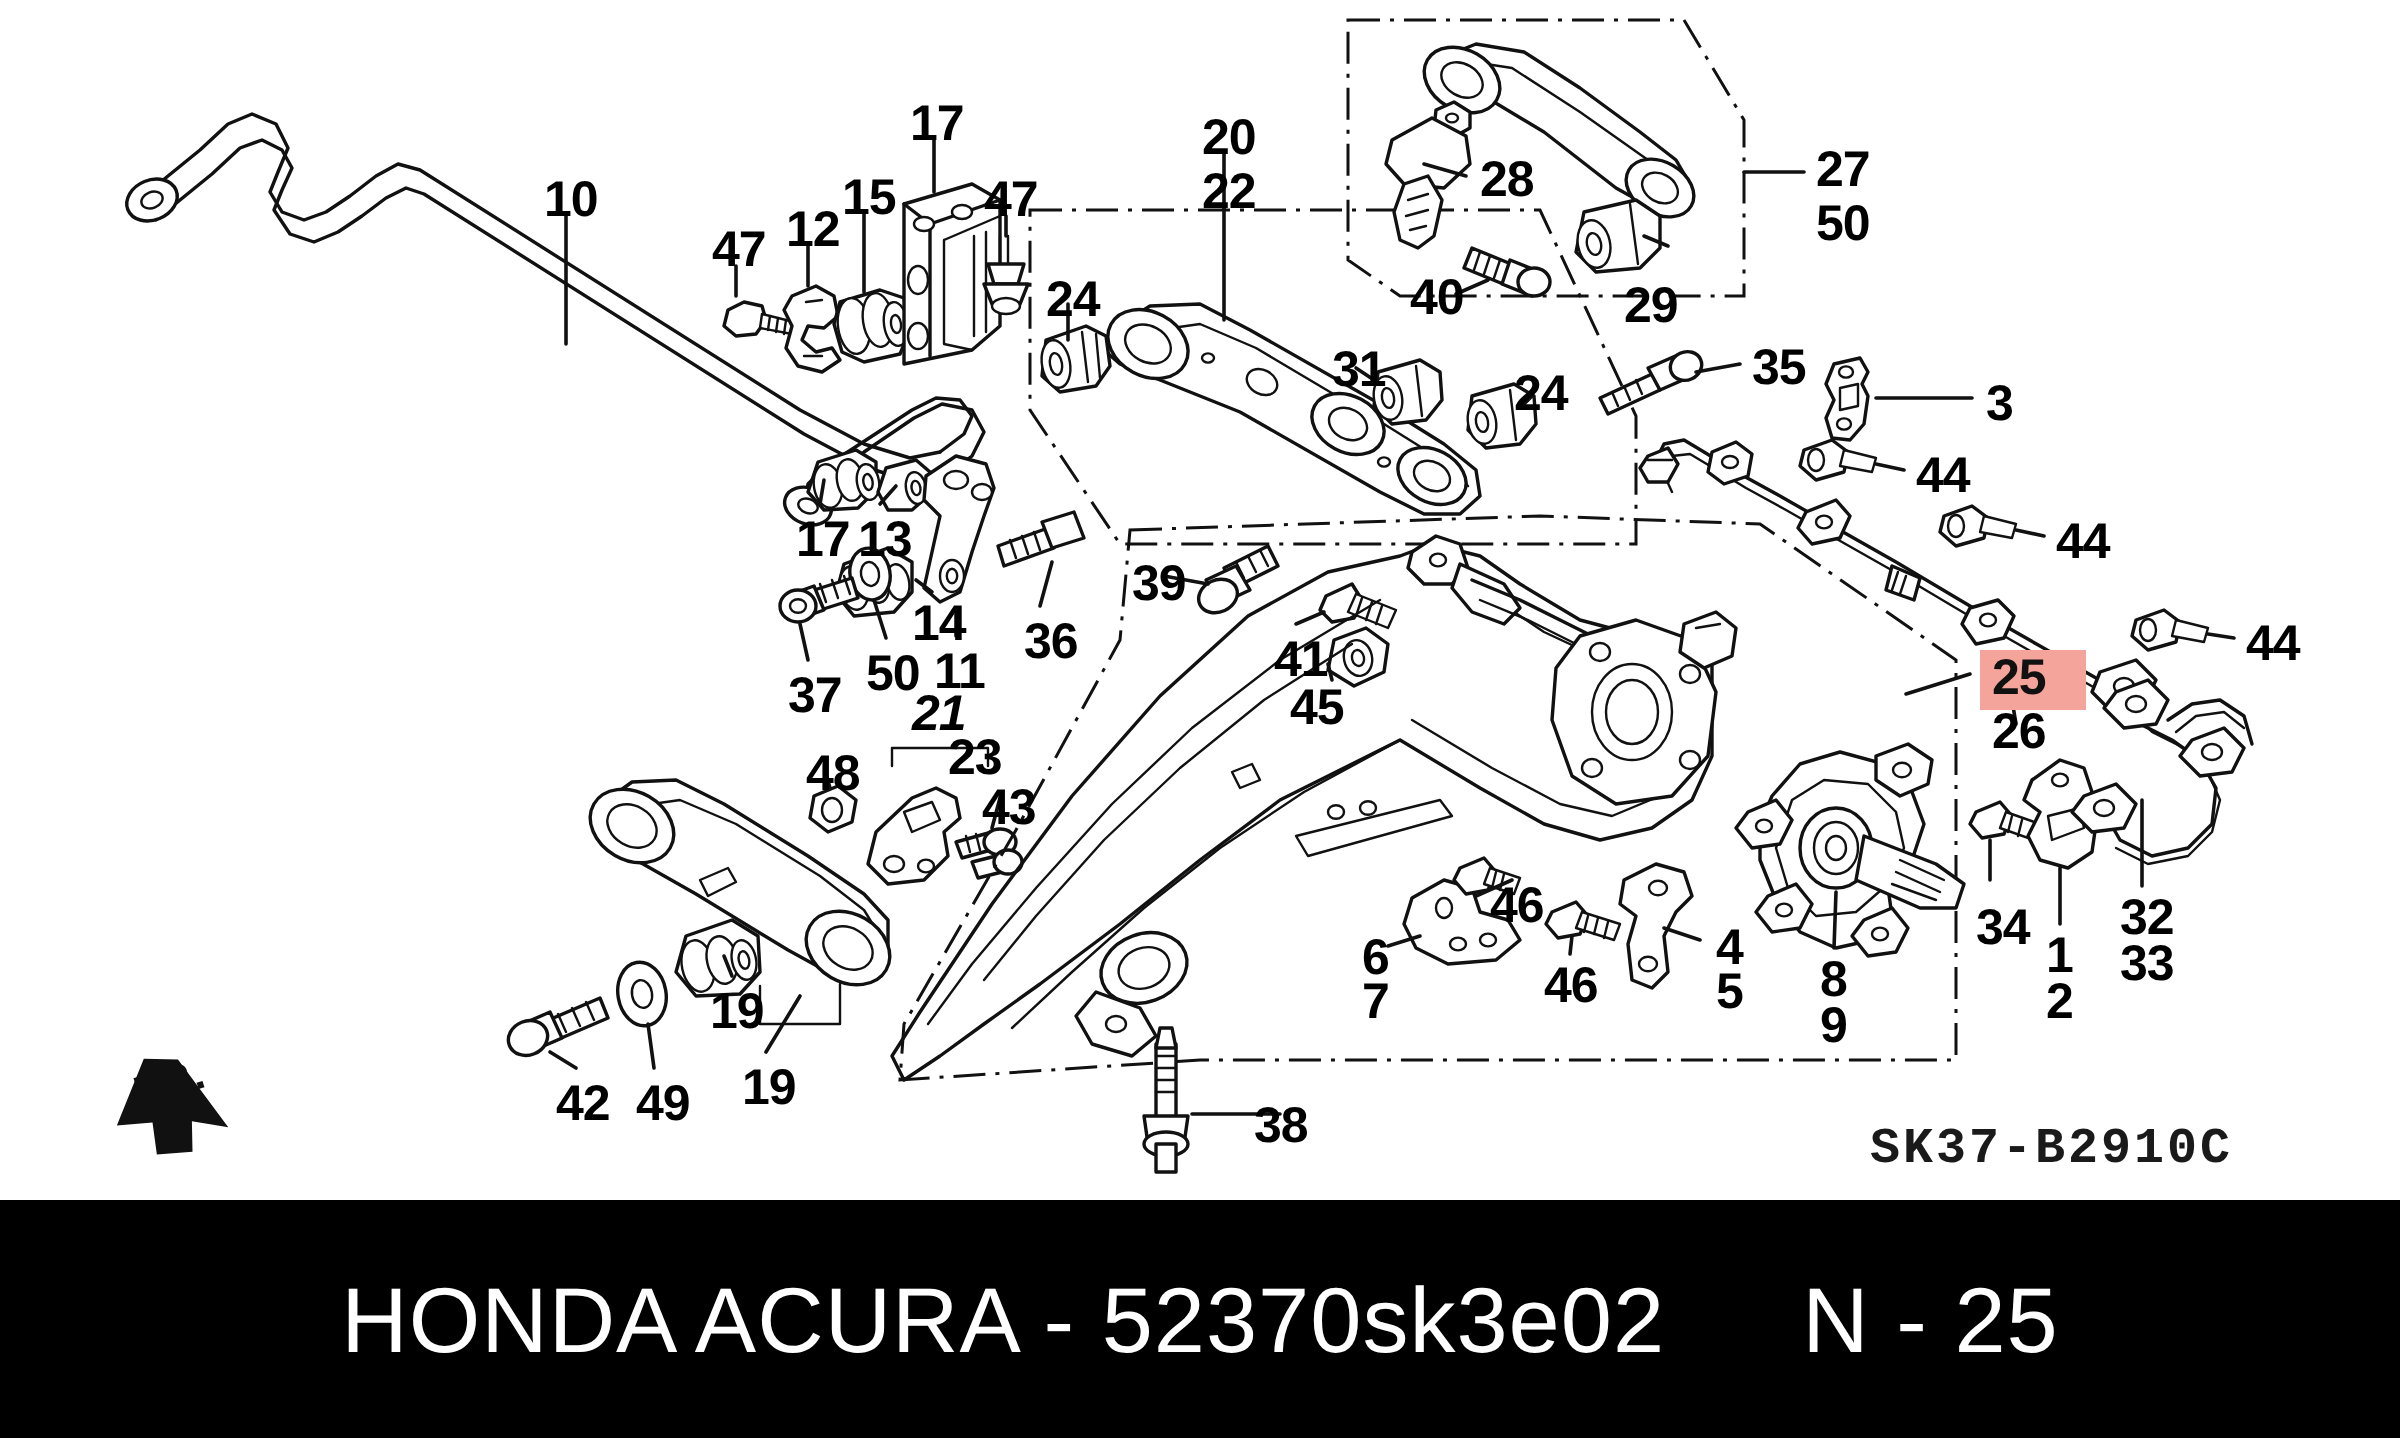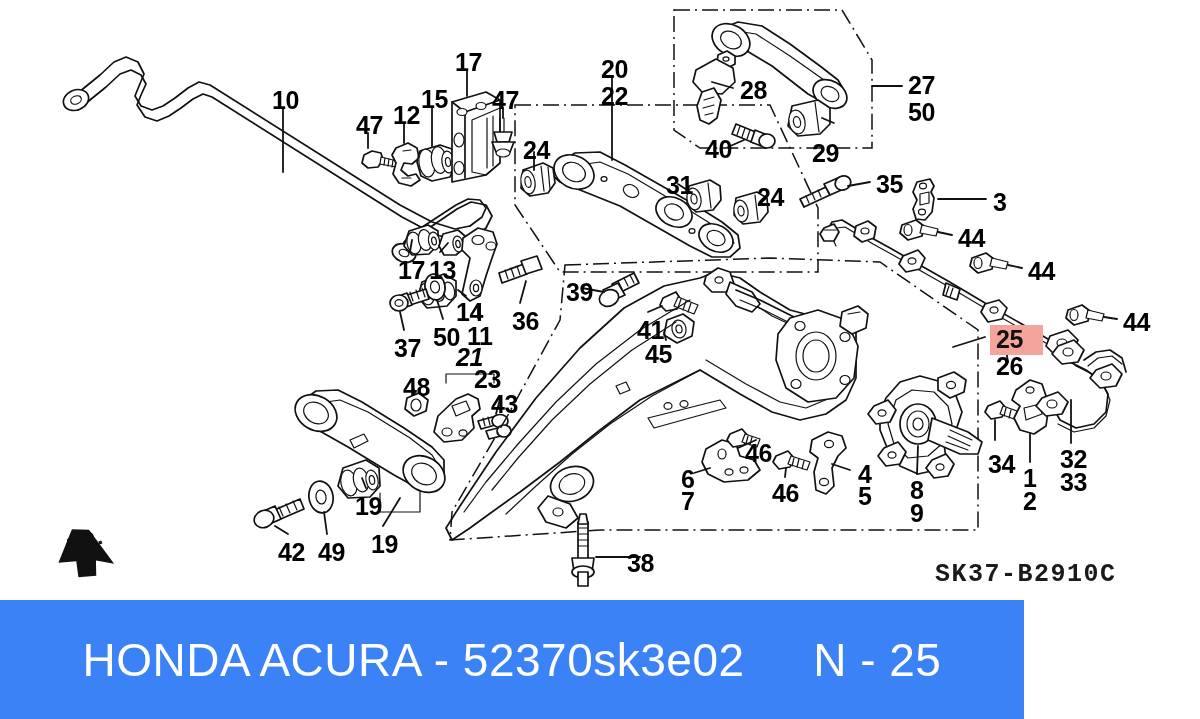--- a/index.html
+++ b/index.html
@@ -69,23 +69,23 @@
     font-weight: bold;
     color: #1a1a1a;
     letter-spacing: 1.5px;
     white-space: nowrap;
   }
   
   #footer-banner {
     position: absolute;
     left: 0;
     top: 600px;
-    width: 1024px;
+    width: 1200px;
     height: 119px;
-    background: #3b82f6;
+    background: #000000;
     display: flex;
     align-items: center;
     justify-content: center;
   }
   #footer-text {
     color: #ffffff;
     font-family: "Liberation Sans", sans-serif;
     font-size: 46px;
     font-weight: normal;
     letter-spacing: 0.5px;

